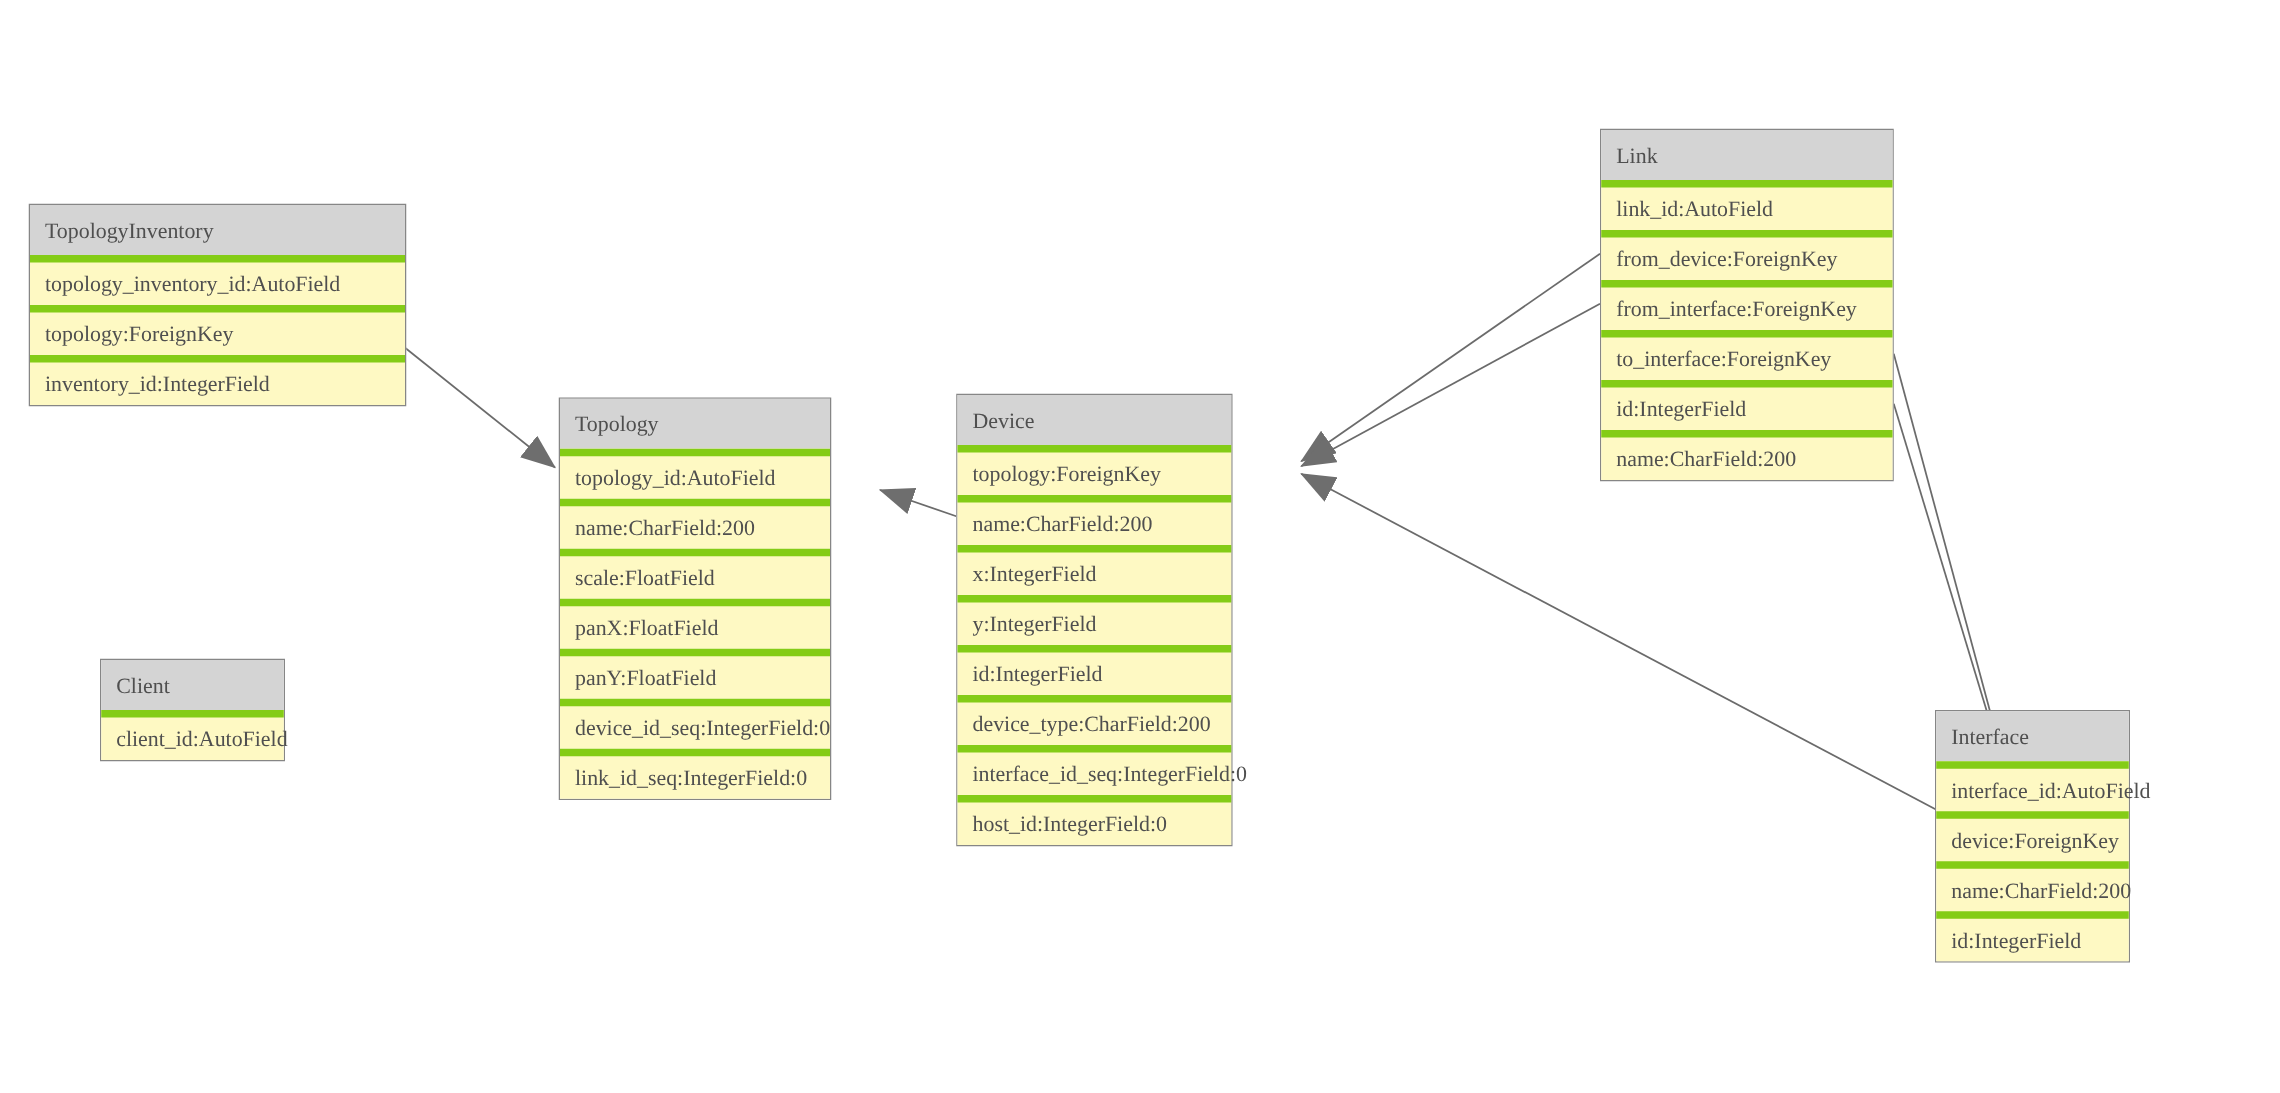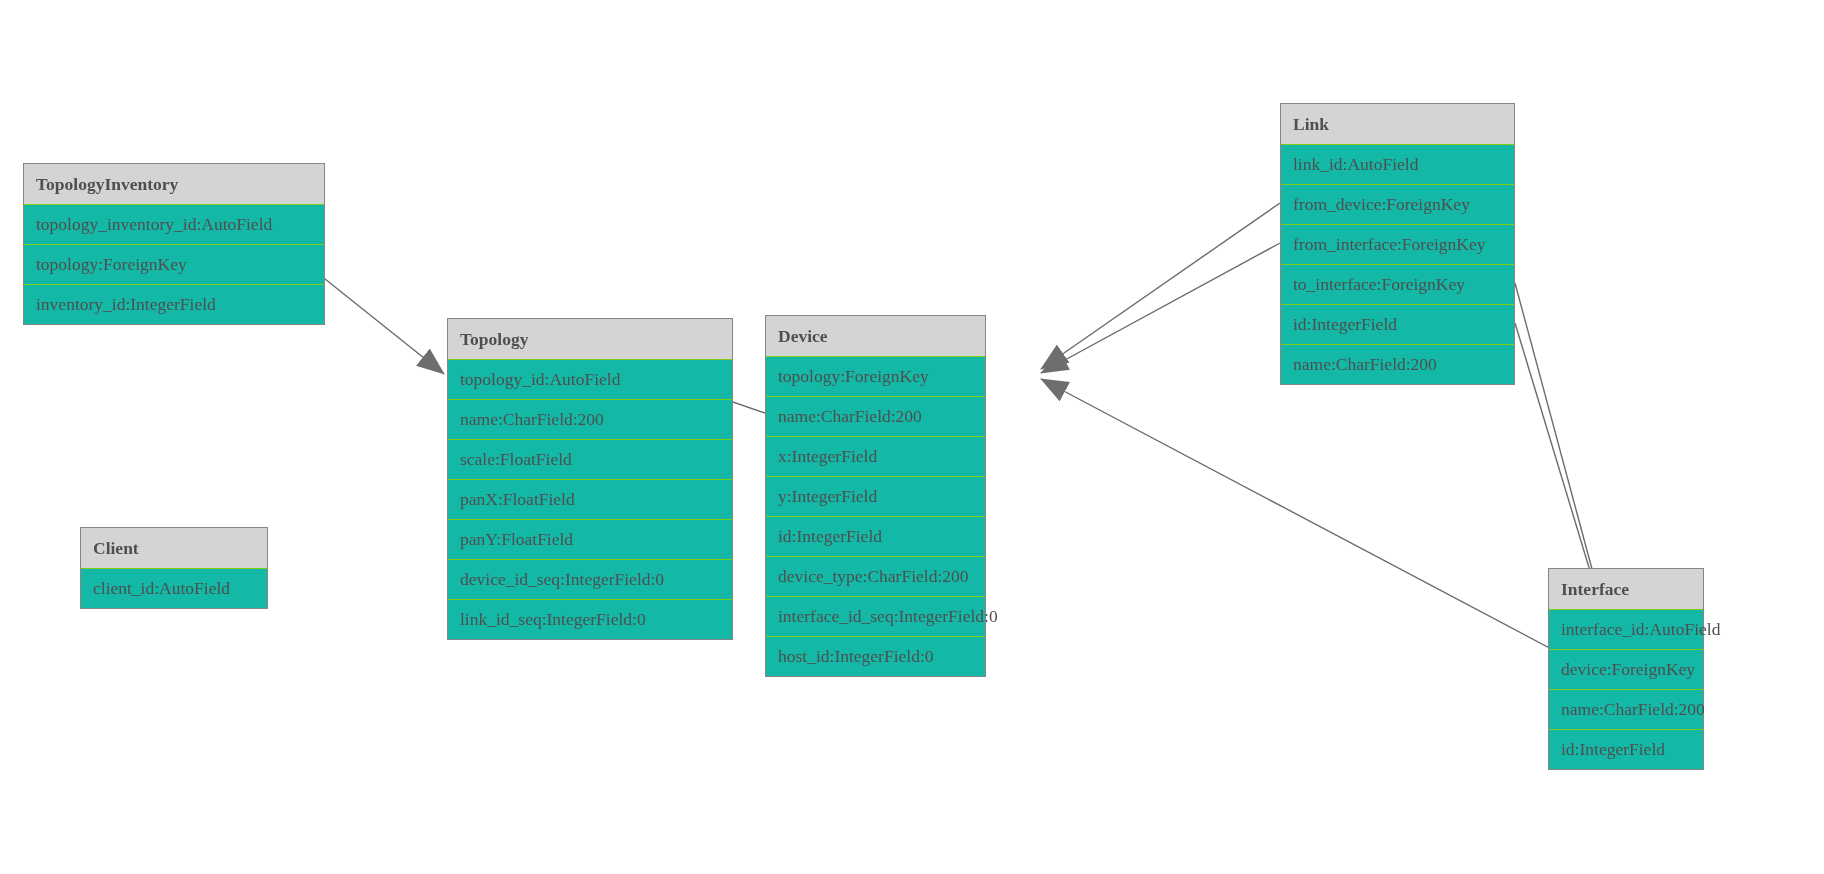--- a/index.html
+++ b/index.html
@@ -32,27 +32,26 @@
     font-size: 17.5px;
   }
   .ertable .hdr {
     box-sizing: border-box;
     height: 40px;
     background: #d4d4d4;
     display: flex;
     align-items: center;
     padding-left: 12px;
     white-space: nowrap;
-    font-weight: bold;
   }
   .ertable .row {
     box-sizing: border-box;
     height: 40px;
-    border-top: 1px solid #84cc16;
-    background: #14b8a6;
+    border-top: 6px solid #84cc16;
+    background: #fef9c3;
     display: flex;
     align-items: center;
     padding-left: 12px;
     white-space: nowrap;
   }
 </style>
 </head>
 <body>
 
 <div id="canvas">
@@ -73,31 +72,31 @@
       </g>
   </svg>
 
   <div id="tables">
       <div class="ertable" style="left: 23px; top: 163px; width: 302px;">
         <div class="hdr">TopologyInventory</div>
         <div class="row">topology_inventory_id:AutoField</div>
         <div class="row">topology:ForeignKey</div>
         <div class="row">inventory_id:IntegerField</div>
       </div>
-      <div class="ertable" style="left: 447px; top: 318px; width: 286px;">
+      <div class="ertable" style="left: 447px; top: 318px; width: 218px;">
         <div class="hdr">Topology</div>
         <div class="row">topology_id:AutoField</div>
         <div class="row">name:CharField:200</div>
         <div class="row">scale:FloatField</div>
         <div class="row">panX:FloatField</div>
         <div class="row">panY:FloatField</div>
         <div class="row">device_id_seq:IntegerField:0</div>
         <div class="row">link_id_seq:IntegerField:0</div>
       </div>
-      <div class="ertable" style="left: 80px; top: 527px; width: 188px;">
+      <div class="ertable" style="left: 80px; top: 527px; width: 148px;">
         <div class="hdr">Client</div>
         <div class="row">client_id:AutoField</div>
       </div>
       <div class="ertable" style="left: 765px; top: 315px; width: 221px;">
         <div class="hdr">Device</div>
         <div class="row">topology:ForeignKey</div>
         <div class="row">name:CharField:200</div>
         <div class="row">x:IntegerField</div>
         <div class="row">y:IntegerField</div>
         <div class="row">id:IntegerField</div>

